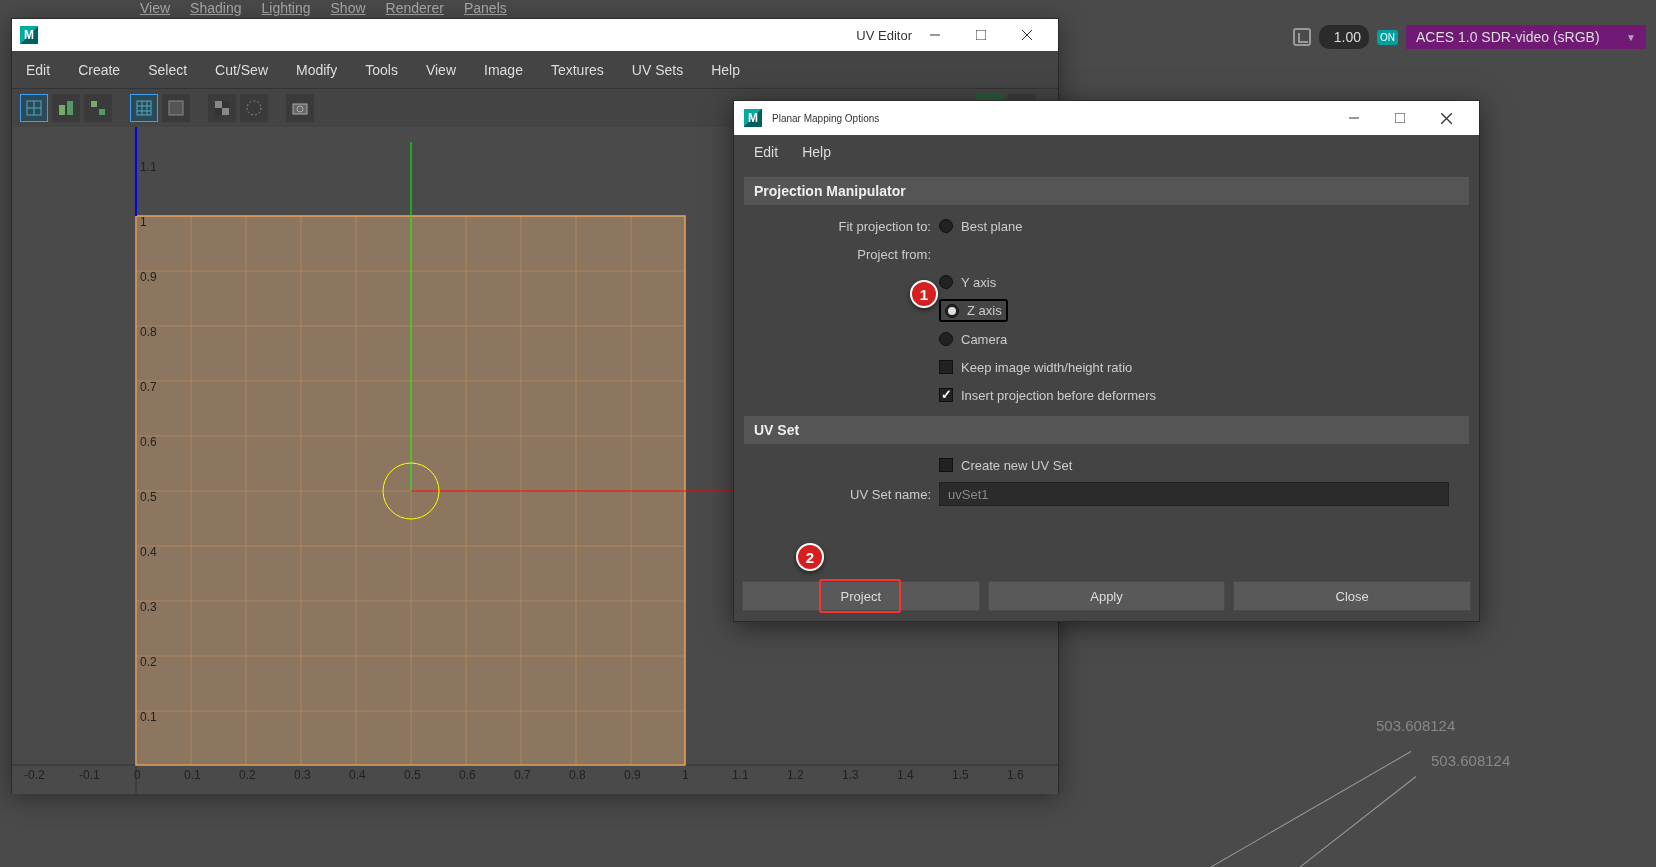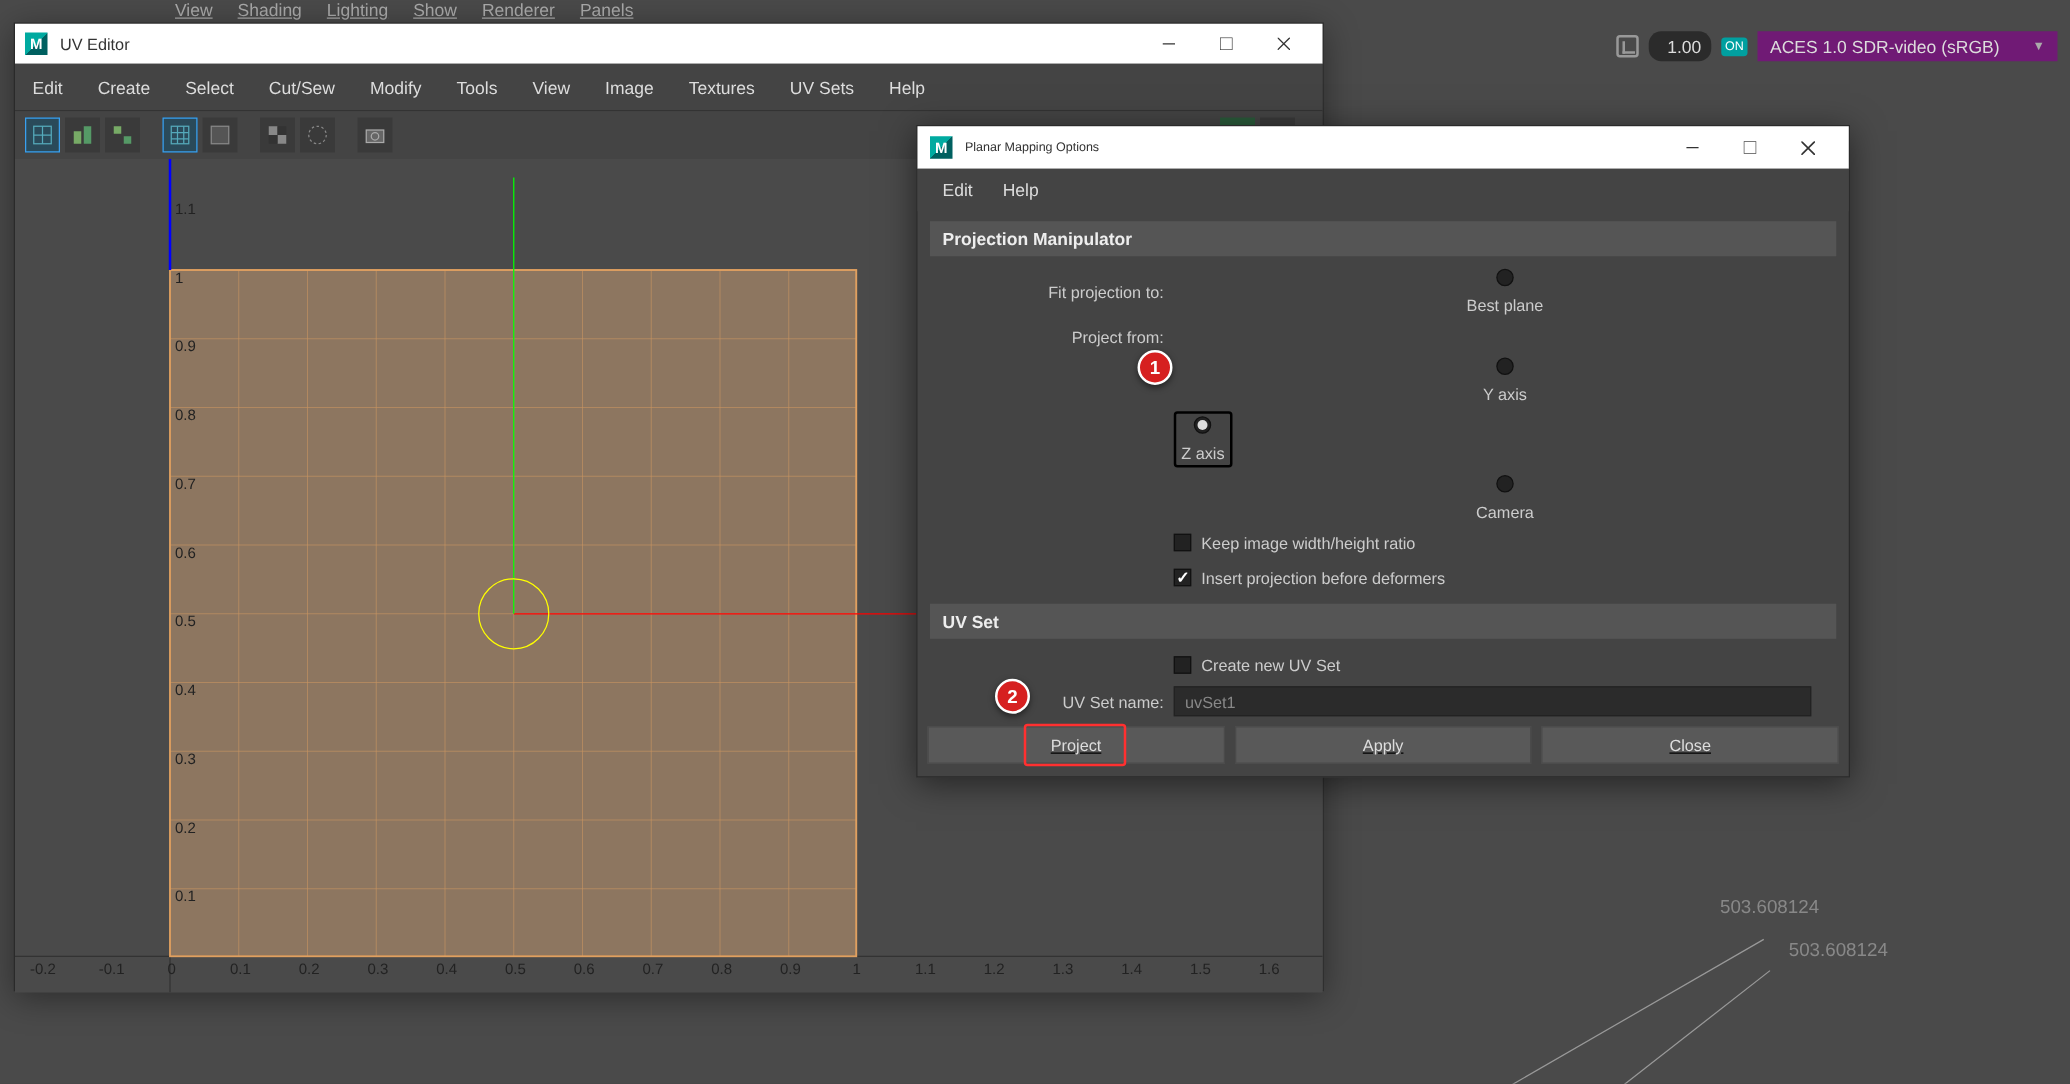--- a/index.html
+++ b/index.html
@@ -19,21 +19,21 @@
 .bg-measurements { position: absolute; right: 280px; bottom: 150px; color: #888; font-size: 15px; }
 .bg-measurements .m1 { position: absolute; top: 0; left: 0; }
 .bg-measurements .m2 { position: absolute; top: 35px; left: 55px; }
 .bg-line1 { position: absolute; right: 245px; bottom: 115px; width: 250px; height: 1px; background: #999; transform: rotate(-30deg); transform-origin: right; }
 .bg-line2 { position: absolute; right: 240px; bottom: 90px; width: 400px; height: 1px; background: #999; transform: rotate(-38deg); transform-origin: right; }
 
 
 .uv-window { position: absolute; top: 18px; left: 11px; width: 1048px; height: 775px; background: #444; border: 1px solid #2a2a2a; box-shadow: 0 5px 25px rgba(0,0,0,0.4); }
 .uv-titlebar { height: 32px; background: #fff; display: flex; align-items: center; padding: 0 8px; }
 .uv-titlebar .maya-logo { width: 18px; height: 18px; background: linear-gradient(135deg, #00aaa0 50%, #006060 50%); margin-right: 10px; font-size: 12px; color: #fff; font-weight: bold; display: flex; align-items: center; justify-content: center; }
-.uv-titlebar .title { font-size: 13px; color: #333; flex: 1; }
+.uv-titlebar .title { font-size: 13px; color: #333; flex: 1; text-align: right; }
 .uv-titlebar .win-btn { width: 46px; height: 32px; display: flex; align-items: center; justify-content: center; color: #333; font-size: 14px; }
 .uv-titlebar .win-btn svg { width: 10px; height: 10px; }
 
 .uv-menubar { height: 38px; background: #444; display: flex; align-items: center; border-bottom: 1px solid #333; }
 .uv-menubar .menu-item { padding: 0 14px; color: #ddd; font-size: 14px; }
 
 .uv-toolbar { height: 38px; background: #444; display: flex; align-items: center; padding: 0 8px; gap: 4px; }
 .uv-toolbar .tool-btn { width: 28px; height: 28px; background: #3a3a3a; display: flex; align-items: center; justify-content: center; border: 1px solid transparent; }
 .uv-toolbar .tool-btn.active { border: 1px solid #3aa0ef; background: #2a4a5a; }
 .uv-toolbar .sep { width: 10px; }
@@ -50,33 +50,33 @@
 .planar-titlebar .win-btn { width: 46px; height: 34px; display: flex; align-items: center; justify-content: center; color: #333; }
 
 .planar-menubar { height: 34px; background: #444; display: flex; align-items: center; padding: 0 8px; }
 .planar-menubar .menu-item { padding: 0 12px; color: #ddd; font-size: 14px; }
 
 .planar-body { padding: 8px 10px; }
 .section-header { background: #555; color: #eee; font-size: 14px; font-weight: bold; padding: 6px 10px; margin-bottom: 10px; }
 .form-row { display: flex; align-items: center; margin-bottom: 6px; min-height: 22px; }
 .form-label { width: 195px; text-align: right; color: #ccc; font-size: 13px; padding-right: 8px; }
 .form-controls { flex: 1; }
-.radio-item { display: flex; align-items: center; gap: 8px; color: #ccc; font-size: 13px; flex-direction: column; }
+.radio-item { display: flex; align-items: center; gap: 8px; color: #ccc; font-size: 13px; }
 .radio-item .radio { width: 14px; height: 14px; border-radius: 50%; background: #222; border: 1px solid #111; position: relative; }
 .radio-item .radio.checked::after { content: ""; position: absolute; top: 2px; left: 2px; width: 8px; height: 8px; border-radius: 50%; background: #ddd; }
 .checkbox-item { display: flex; align-items: center; gap: 8px; color: #ccc; font-size: 13px; }
 .checkbox-item .checkbox { width: 14px; height: 14px; background: #222; border: 1px solid #111; position: relative; }
 .checkbox-item .checkbox.checked::after { content: "✓"; position: absolute; top: -2px; left: 1px; color: #fff; font-size: 13px; font-weight: bold; }
 .text-input { background: #2b2b2b; border: 1px solid #222; color: #888; padding: 4px 8px; font-size: 13px; width: 510px; height: 24px; }
 
 .highlight-box { border: 2px solid #000000; padding: 2px 4px; border-radius: 3px; display: inline-flex; align-items: center; gap: 8px; }
 
 .callout { position: absolute; width: 28px; height: 28px; border-radius: 50%; background: #d62020; border: 2px solid #fff; color: #fff; font-size: 15px; font-weight: bold; display: flex; align-items: center; justify-content: center; z-index: 20; box-shadow: 0 2px 5px rgba(0,0,0,0.5); }
 
-.dialog-buttons { position: absolute; bottom: 10px; left: 8px; right: 8px; display: flex; gap: 8px; text-decoration: underline; }
+.dialog-buttons { position: absolute; bottom: 10px; left: 8px; right: 8px; display: flex; gap: 8px; }
 .dialog-buttons .btn { flex: 1; height: 30px; background: #595959; color: #ddd; font-size: 13px; display: flex; align-items: center; justify-content: center; border: 1px solid #4a4a4a; }
 .project-highlight { position: absolute; border: 2px solid #ff3030; border-radius: 3px; z-index: 5; }
 </style>
 </head>
 <body>
 
 <div class="bg-menu">
   <span>View</span>
   <span>Shading</span>
   <span>Lighting</span>

